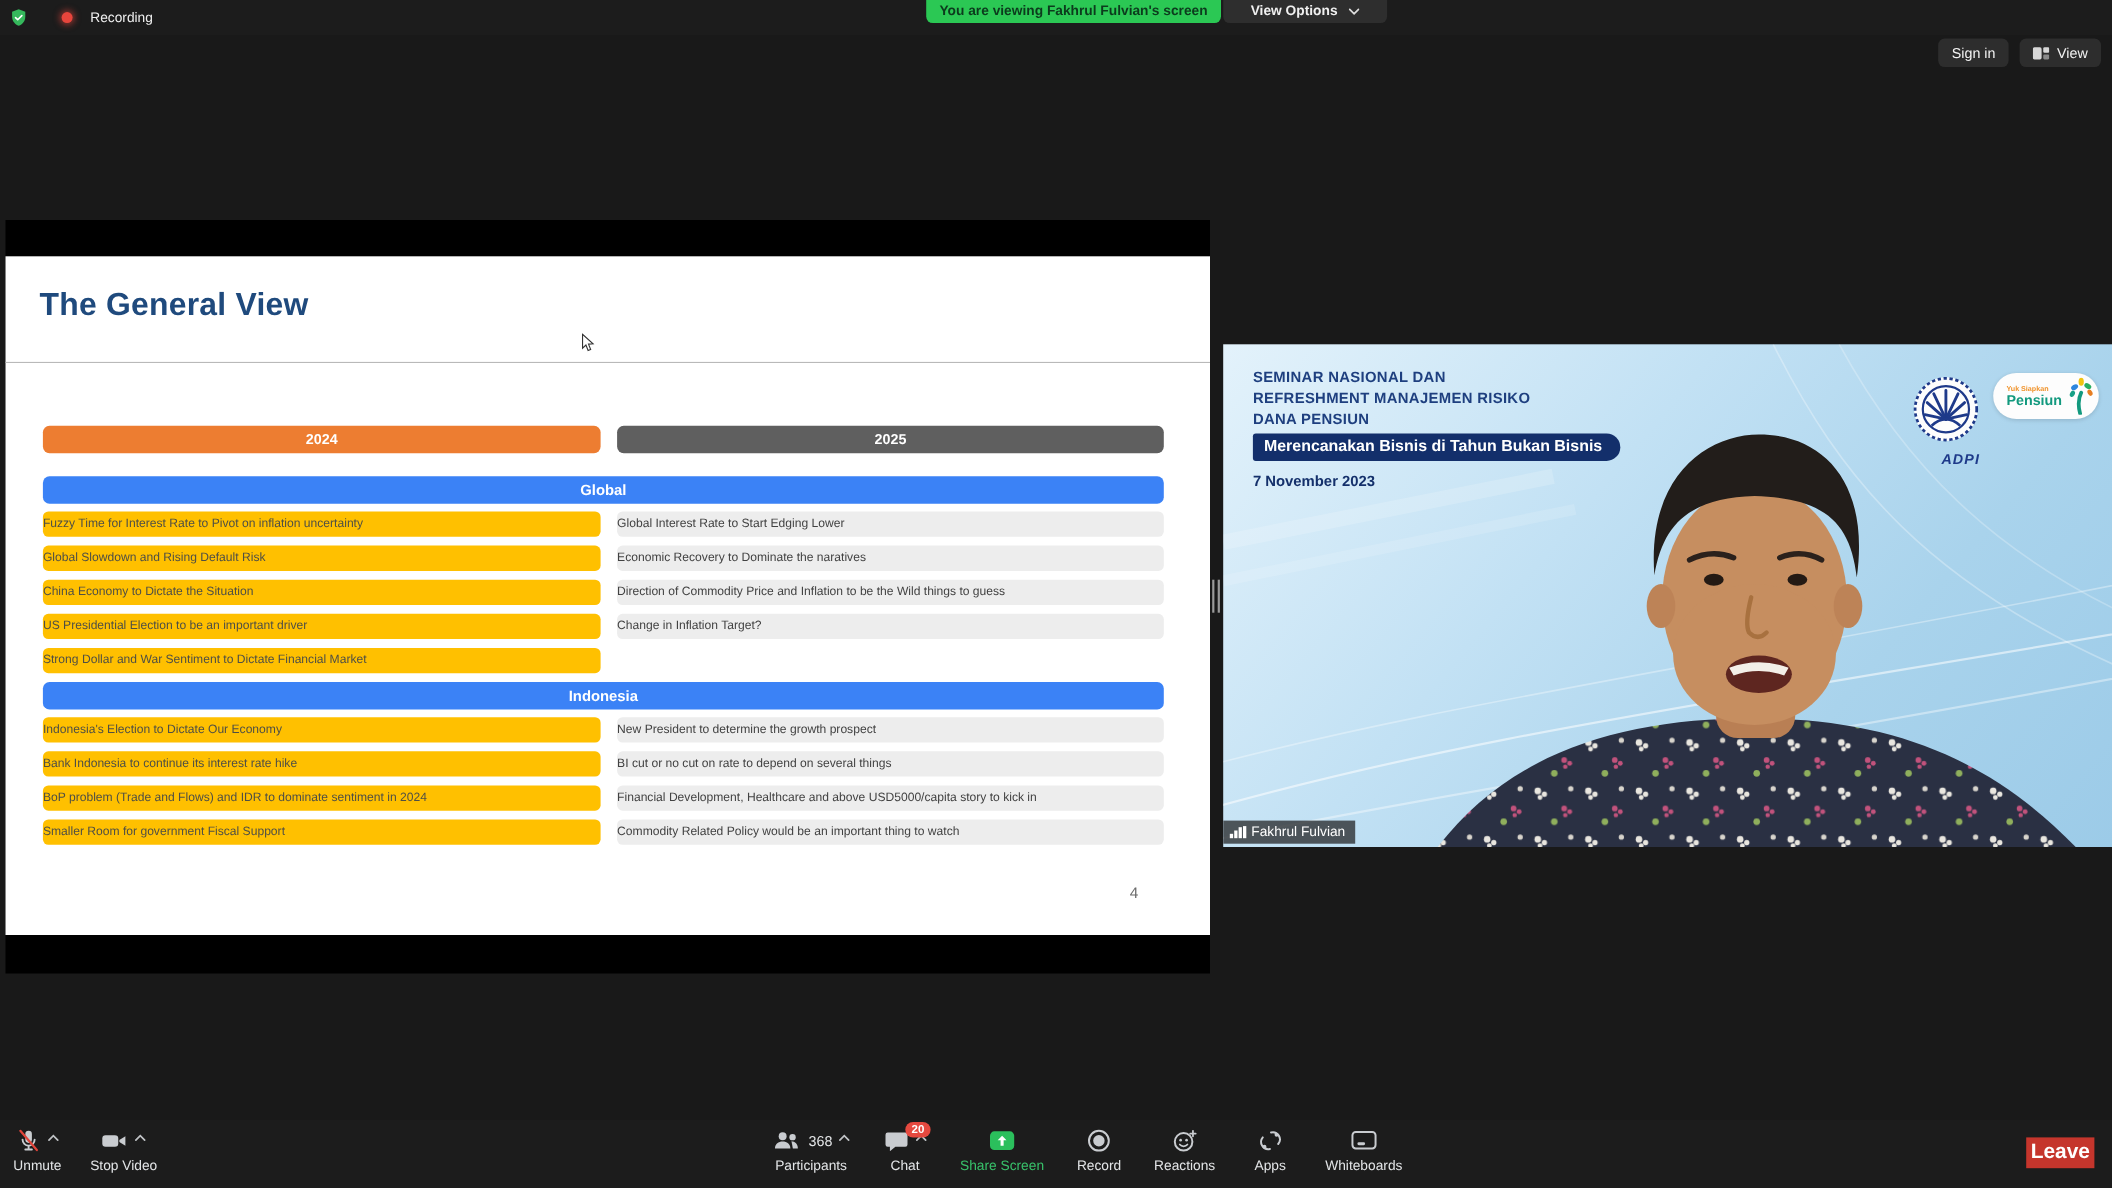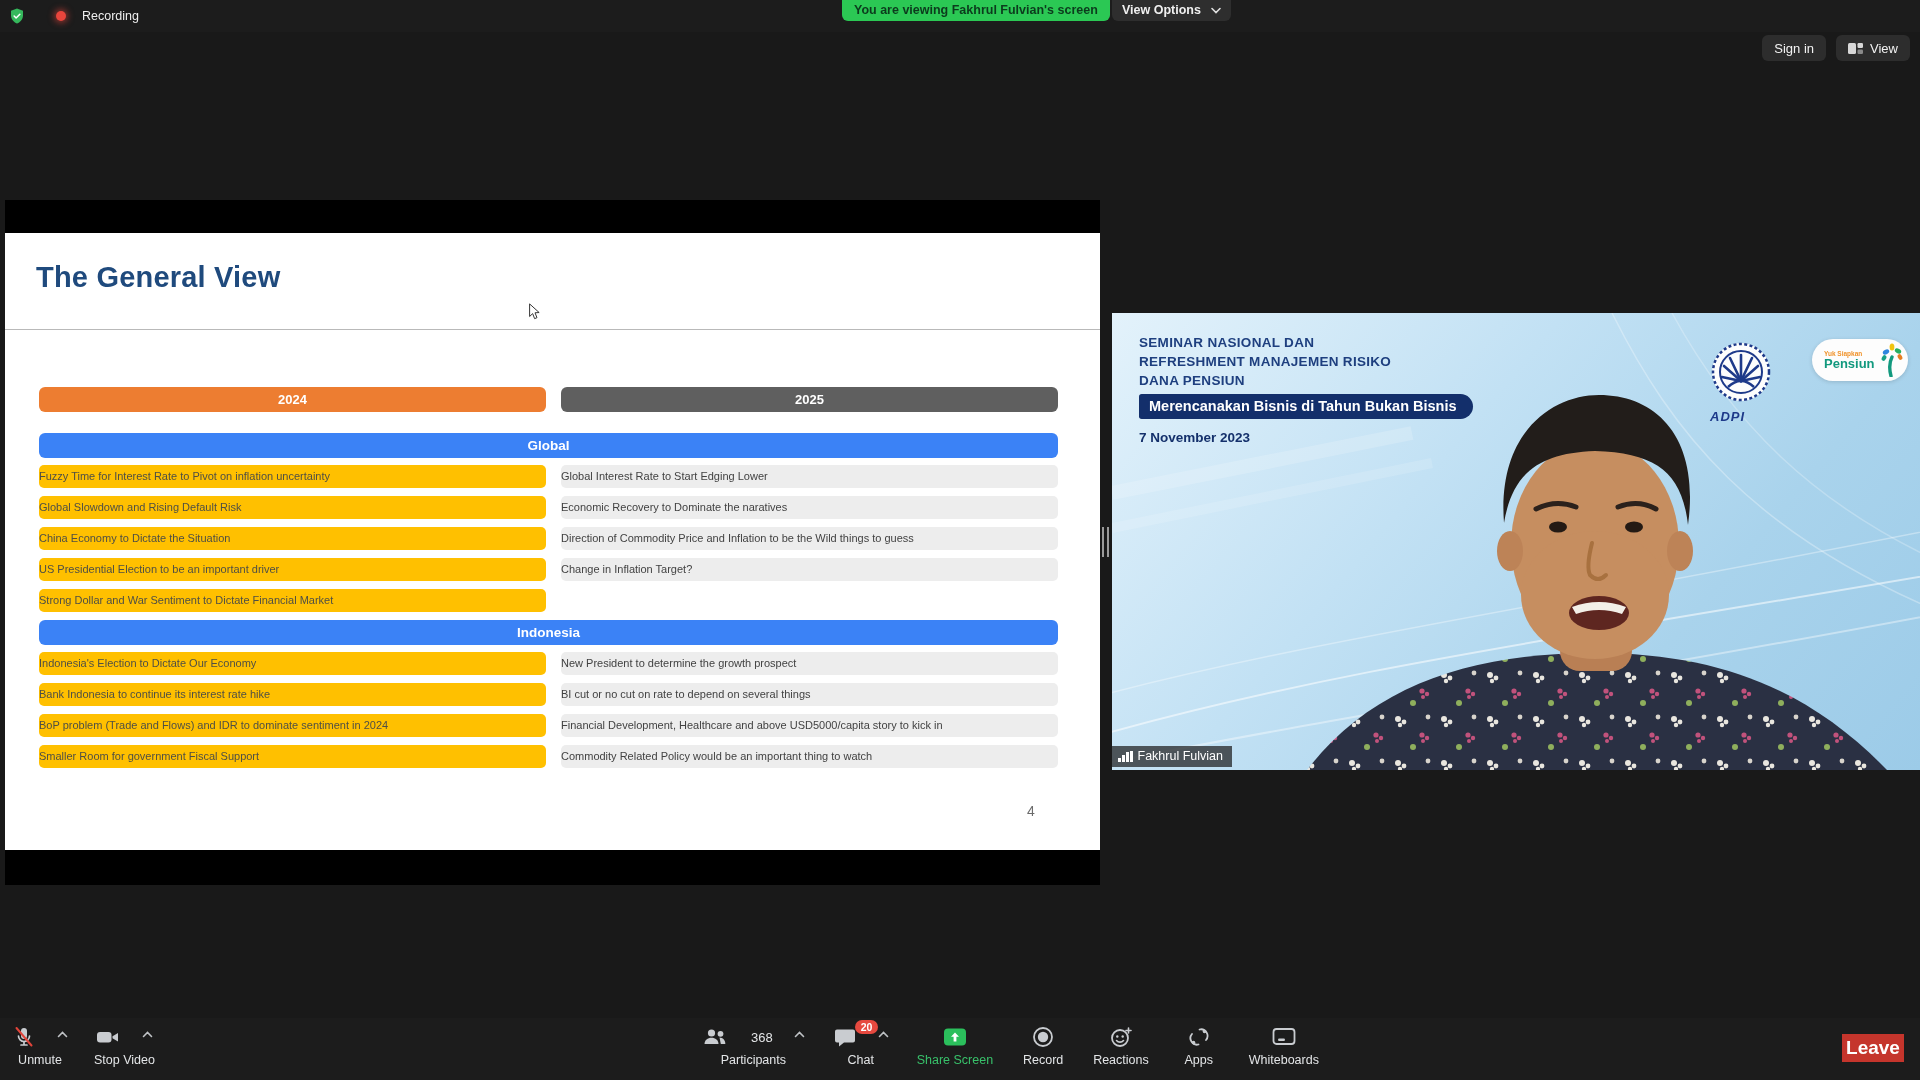--- a/index.html
+++ b/index.html
@@ -7,21 +7,21 @@
               font-family:"Liberation Sans", sans-serif; }
 
   
   .topbar { position:absolute; left:0; top:0; width:1920px; height:32px; background:#1c1c1c; z-index:30; }
   .tb-left { position:absolute; left:8px; top:0; height:32px; display:flex; align-items:center; gap:16px; }
   .shield { width:18px; height:18px; display:flex; align-items:center; justify-content:center; }
   .rec-dot { width:10px; height:10px; border-radius:50%; background:#e8453c; box-shadow:0 0 6px 2px rgba(232,69,60,.55); margin-left:14px;}
   .rec-label { color:#eee; font-size:12.5px; }
   .viewing-banner { position:absolute; left:842px; top:0; height:21px; padding:0 12px; background:#2bc854; border-radius:0 0 6px 6px;
                     color:#0c3b1d; font-size:12.5px; font-weight:bold; line-height:21px; }
-  .view-options { position:absolute; left:1112px; top:0; height:21px; padding:0 10px; background:#2e2e2e; border-radius:0 0 6px 6px;
+  .view-options { position:absolute; left:1112px; top:0; height:21px; padding:0 25px; background:#2e2e2e; border-radius:0 0 6px 6px;
                   color:#f0f0f0; font-size:12.5px; font-weight:bold; line-height:21px; display:flex; align-items:center; gap:10px; cursor:pointer;}
   .tb-right { position:absolute; right:10px; top:3px; display:flex; gap:10px;margin-top:32px; }
   .tb-btn { height:26px; padding:0 12px; background:#2d2d2d; border:none; border-radius:6px; color:#f2f2f2; font-size:13px;
             display:flex; align-items:center; gap:7px; cursor:pointer; font-family:inherit;}
 
   
   .share-area { position:absolute; left:5px; top:200px; width:1095px; height:685px; background:#000; }
   .slide { position:absolute; left:0; top:33px; width:1095px; height:617px; background:#fff; }
   .slide-title { position:absolute; left:31px; top:28px; font-size:29px; font-weight:bold; color:#1f4a7d; letter-spacing:.2px; }
   .slide-rule { position:absolute; left:0; top:96px; width:1095px; height:1px; background:#b9b9b9; }
@@ -46,37 +46,37 @@
   .divider span { width:2px; height:30px; background:#9a9a9a; }
 
   
   .video { position:absolute; left:1112px; top:313px; width:808px; height:457px; overflow:hidden;
            background:linear-gradient(130deg,#e3f2fb 0%,#c2e1f4 38%,#a9d3ec 70%,#9ccbe8 100%); }
   .video svg.waves { position:absolute; left:0; top:0; }
   .sem-header { position:absolute; left:27px; top:20px; color:#1e3f7f; font-weight:bold; font-size:13.5px; line-height:19px; letter-spacing:.3px; }
   .sem-pill { position:absolute; left:27px; top:81px; background:#132f6b; color:#fff; font-weight:bold; font-size:14.5px;
               padding:4px 16px 5px 10px; border-radius:3px 14px 14px 3px; }
   .sem-date { position:absolute; left:27px; top:117px; color:#14306b; font-weight:bold; font-size:13.5px; }
-  .adpi { position:absolute; left:598px; top:28px; width:90px; text-align:left; }
+  .adpi { position:absolute; left:598px; top:28px; width:90px; text-align:right; }
   .adpi-label { color:#1e3a8a; font-weight:bold; font-style:italic; font-size:13px; letter-spacing:1px; margin-top:2px;}
   .pensiun { position:absolute; left:700px; top:26px; width:96px; height:42px; background:#fdfdfd; border-radius:21px;
              box-shadow:0 1px 4px rgba(0,0,0,.15); display:flex; align-items:center; padding-left:12px; gap:4px; }
   .pensiun-txt .top { font-size:6.5px; color:#f0932b; font-weight:bold; line-height:7px; }
   .pensiun-txt .main { font-size:13px; color:#12997e; font-weight:bold; line-height:14px; }
   .name-tag { position:absolute; left:0; bottom:3px; background:rgba(45,48,50,.8); color:#fff; font-size:12.5px;
               padding:3px 9px 4px 6px; display:flex; align-items:center; gap:5px; }
   .sig { display:flex; align-items:flex-end; gap:1.5px; height:11px; }
   .sig i { display:block; width:2.5px; background:#fff; }
 
   
   .toolbar { position:absolute; left:0; bottom:0; width:1920px; height:62px; background:#1c1c1c; z-index:30; }
   .tool-group-left { position:absolute; left:12px; top:7px; display:flex; gap:26px; }
   .tool-group-center { position:absolute; left:702px; top:7px; display:flex; gap:28px; }
   .tool { display:flex; flex-direction:column; align-items:center; gap:4px; cursor:pointer; min-width:44px; position:relative;}
-  .tool .ic { height:24px; display:flex; align-items:center; gap:21px; }
+  .tool .ic { height:24px; display:flex; align-items:center; gap:5px; }
   .tool .lbl { font-size:12.5px; color:#e3e5e7; white-space:nowrap; }
   .tool .lbl.green { color:#38c06a; }
   .chev { margin-bottom:6px; }
   .badge { position:absolute; top:-5px; left:22px; background:#e6493f; color:#fff; font-size:10.5px; font-weight:bold;
            border-radius:9px; padding:1px 6px; }
   .pcount { color:#e3e5e7; font-size:13px; margin-left:2px; }
   .leave-btn { position:absolute; right:16px; top:16px; width:62px; height:28px; background:#c5352c; border:none; border-radius:0;
                color:#fff; font-weight:bold; font-size:19px; cursor:pointer; font-family:inherit;}
 </style>
 </head>

